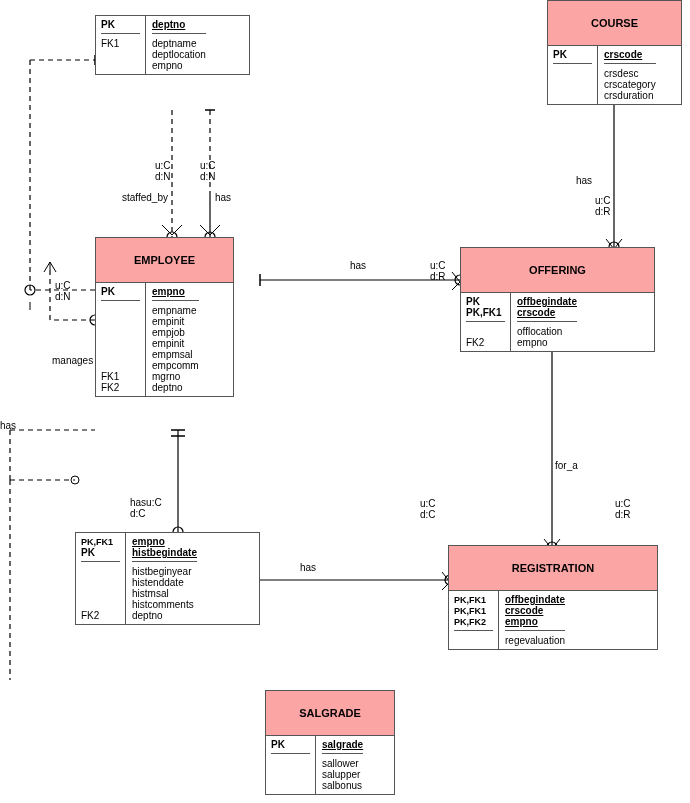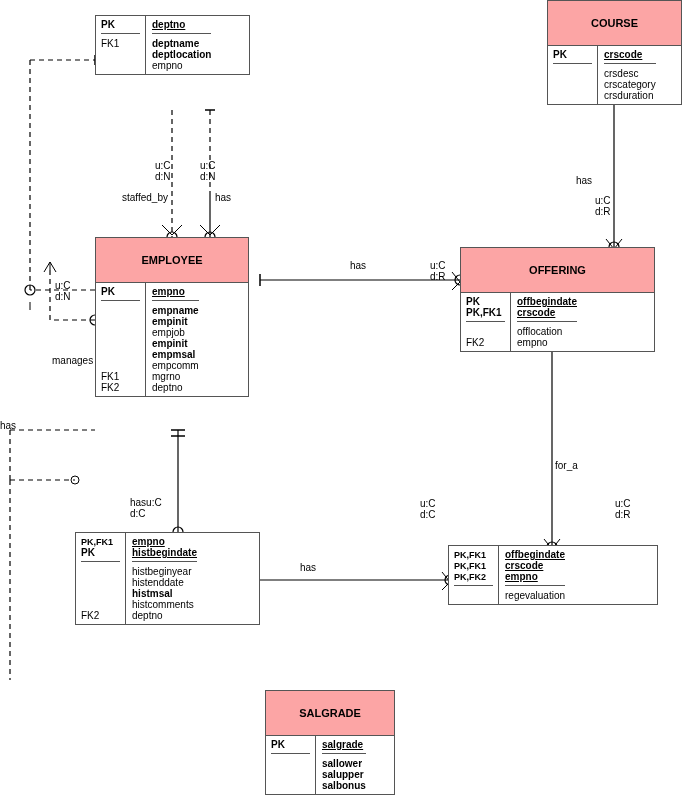--- a/index.html
+++ b/index.html
@@ -44,21 +44,21 @@
     }
     .entity-attr-col {
       padding: 3px 6px;
       font-size: 10px;
     }
     .pk-label {
       font-weight: bold;
       font-size: 10px;
     }
     .attr-bold {
-      font-weight: bold;
+      font-weight: normal;
     }
     .attr-underline {
       text-decoration: underline;
       font-weight: bold;
     }
     .pk-row {
       border-bottom: 1px solid #555;
       padding-bottom: 3px;
       margin-bottom: 3px;
     }
@@ -170,21 +170,21 @@
         </div>
         <div style="margin-top:4px;">
           <div class="attr-bold">deptname</div>
           <div class="attr-bold">deptlocation</div>
           <div>empno</div>
         </div>
       </div>
     </div>
   </div>
 
-  <div class="entity" style="left:95px; top:237px; width:154px;">
+  <div class="entity" style="left:95px; top:237px; width:139px;">
     <div class="entity-header">EMPLOYEE</div>
     <div class="entity-body">
       <div class="entity-pk-col">
         <div class="pk-row">
           <span class="pk-label">PK</span>
         </div>
         <div style="margin-top:4px;">
           <div>&nbsp;</div>
           <div>&nbsp;</div>
           <div>&nbsp;</div>
@@ -288,20 +288,21 @@
           <div>histenddate</div>
           <div class="attr-bold">histmsal</div>
           <div>histcomments</div>
           <div>deptno</div>
         </div>
       </div>
     </div>
   </div>
 
   <div class="entity" style="left:448px; top:545px; width:210px;">
+    <div class="entity-header">REGISTRATION</div>
     <div class="entity-body">
       <div class="entity-pk-col">
         <div class="pk-row">
           <div><span class="pk-label" style="font-size:9px;">PK,FK1</span></div>
           <div><span class="pk-label" style="font-size:9px;">PK,FK1</span></div>
           <div><span class="pk-label" style="font-size:9px;">PK,FK2</span></div>
         </div>
         <div style="margin-top:4px;">&nbsp;</div>
       </div>
       <div class="entity-attr-col">

